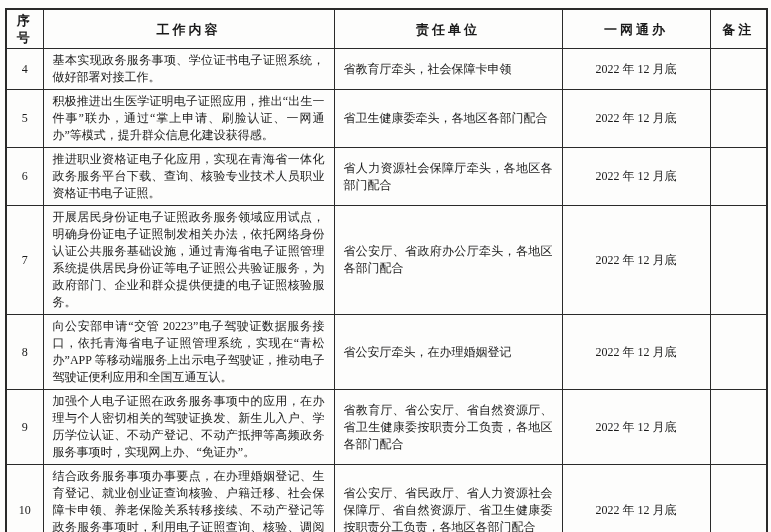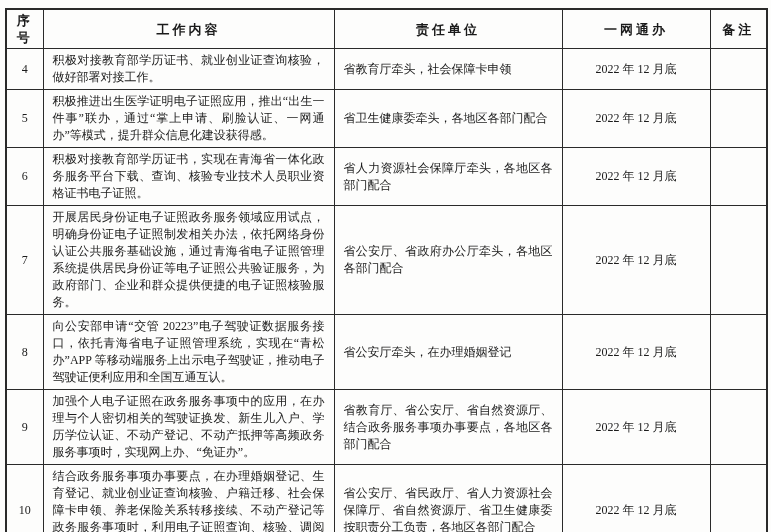--- a/index.html
+++ b/index.html
@@ -72,35 +72,35 @@
         <th>序号</th>
         <th>工作内容</th>
         <th>责任单位</th>
         <th>一网通办</th>
         <th>备注</th>
       </tr>
     </thead>
     <tbody>
       <tr>
         <td class="no">4</td>
-        <td class="content">积极对接教育部学历证书、就业创业证查询核验，做好部署对接工作。</td>
+        <td class="content">基本实现政务服务事项、学位证书电子证照系统，做好部署对接工作。</td>
         <td class="unit">省教育厅牵头，社会保障卡申领</td>
         <td class="deadline">2022 年 12 月底</td>
         <td class="remark"></td>
       </tr>
       <tr>
         <td class="no">5</td>
         <td class="content">积极推进出生医学证明电子证照应用，推出“出生一件事”联办，通过“掌上申请、刷脸认证、一网通办”等模式，提升群众信息化建设获得感。</td>
         <td class="unit">省卫生健康委牵头，各地区各部门配合</td>
         <td class="deadline">2022 年 12 月底</td>
         <td class="remark"></td>
       </tr>
       <tr>
         <td class="no">6</td>
-        <td class="content">积极对接教育部学历证书，实现在青海省一体化政务服务平台下载、查询、核验专业技术人员职业资格证书电子证照。</td>
+        <td class="content">推进职业资格证电子化应用，实现在青海省一体化政务服务平台下载、查询、核验专业技术人员职业资格证书电子证照。</td>
         <td class="unit">省人力资源社会保障厅牵头，各地区各部门配合</td>
         <td class="deadline">2022 年 12 月底</td>
         <td class="remark"></td>
       </tr>
       <tr>
         <td class="no">7</td>
         <td class="content">开展居民身份证电子证照政务服务领域应用试点，明确身份证电子证照制发相关办法，依托网络身份认证公共服务基础设施，通过青海省电子证照管理系统提供居民身份证等电子证照公共验证服务，为政府部门、企业和群众提供便捷的电子证照核验服务。</td>
         <td class="unit">省公安厅、省政府办公厅牵头，各地区各部门配合</td>
         <td class="deadline">2022 年 12 月底</td>
         <td class="remark"></td>
@@ -108,21 +108,21 @@
       <tr>
         <td class="no">8</td>
         <td class="content">向公安部申请“交管 20223”电子驾驶证数据服务接口，依托青海省电子证照管理系统，实现在“青松办”APP 等移动端服务上出示电子驾驶证，推动电子驾驶证便利应用和全国互通互认。</td>
         <td class="unit">省公安厅牵头，在办理婚姻登记</td>
         <td class="deadline">2022 年 12 月底</td>
         <td class="remark"></td>
       </tr>
       <tr>
         <td class="no">9</td>
         <td class="content">加强个人电子证照在政务服务事项中的应用，在办理与个人密切相关的驾驶证换发、新生儿入户、学历学位认证、不动产登记、不动产抵押等高频政务服务事项时，实现网上办、“免证办”。</td>
-        <td class="unit">省教育厅、省公安厅、省自然资源厅、结合政务服务事项办事要点，各地区各部门配合</td>
+        <td class="unit">省教育厅、省公安厅、省自然资源厅、省卫生健康委按职责分工负责，各地区各部门配合</td>
         <td class="deadline">2022 年 12 月底</td>
         <td class="remark"></td>
       </tr>
       <tr>
         <td class="no">10</td>
         <td class="content">结合政务服务事项办事要点，在办理婚姻登记、生育登记、就业创业证查询核验、户籍迁移、社会保障卡申领、养老保险关系转移接续、不动产登记等政务服务事项时，利用电子证照查询、核验、调阅等功能，基本实现政务服务事项“免证办”。</td>
         <td class="unit">省公安厅、省民政厅、省人力资源社会保障厅、省自然资源厅、省卫生健康委按职责分工负责，各地区各部门配合</td>
         <td class="deadline">2022 年 12 月底</td>
         <td class="remark"></td>
       </tr>

